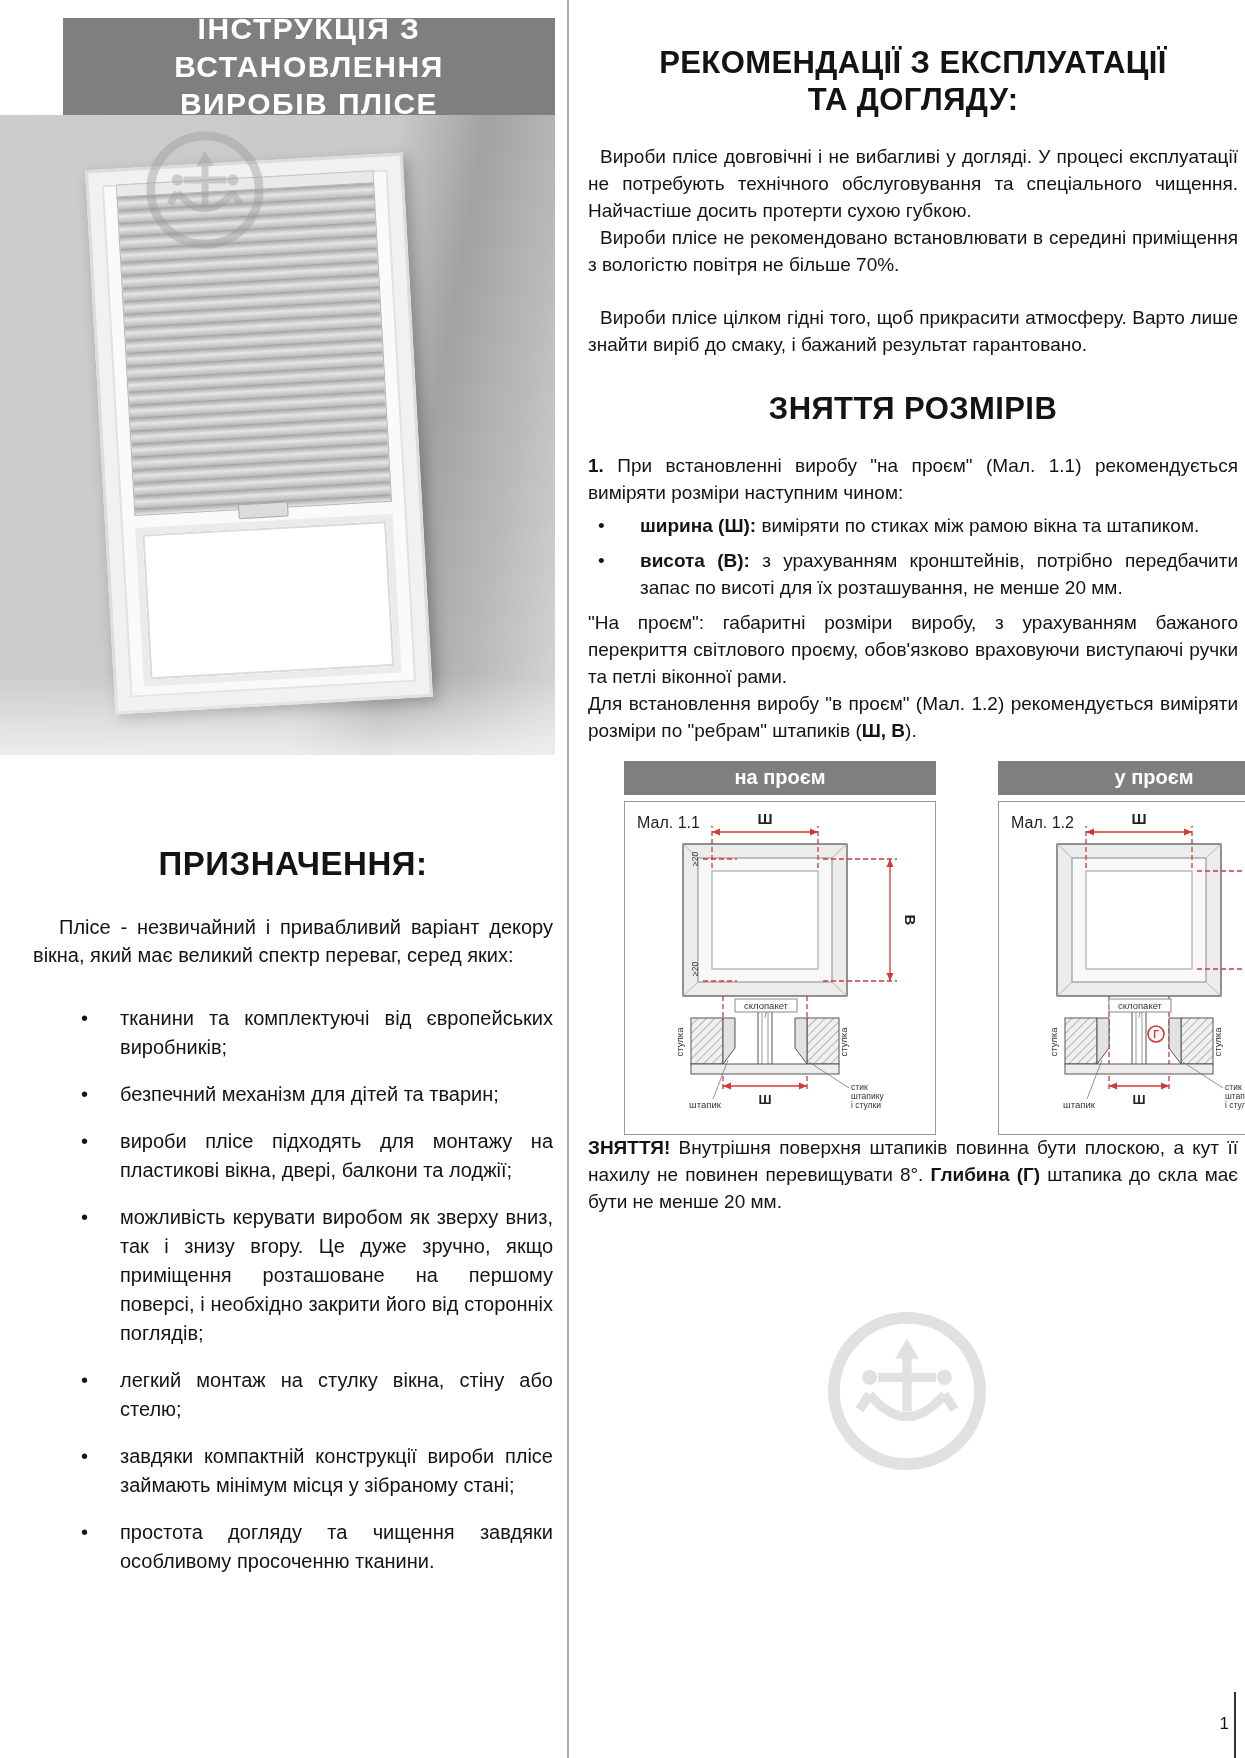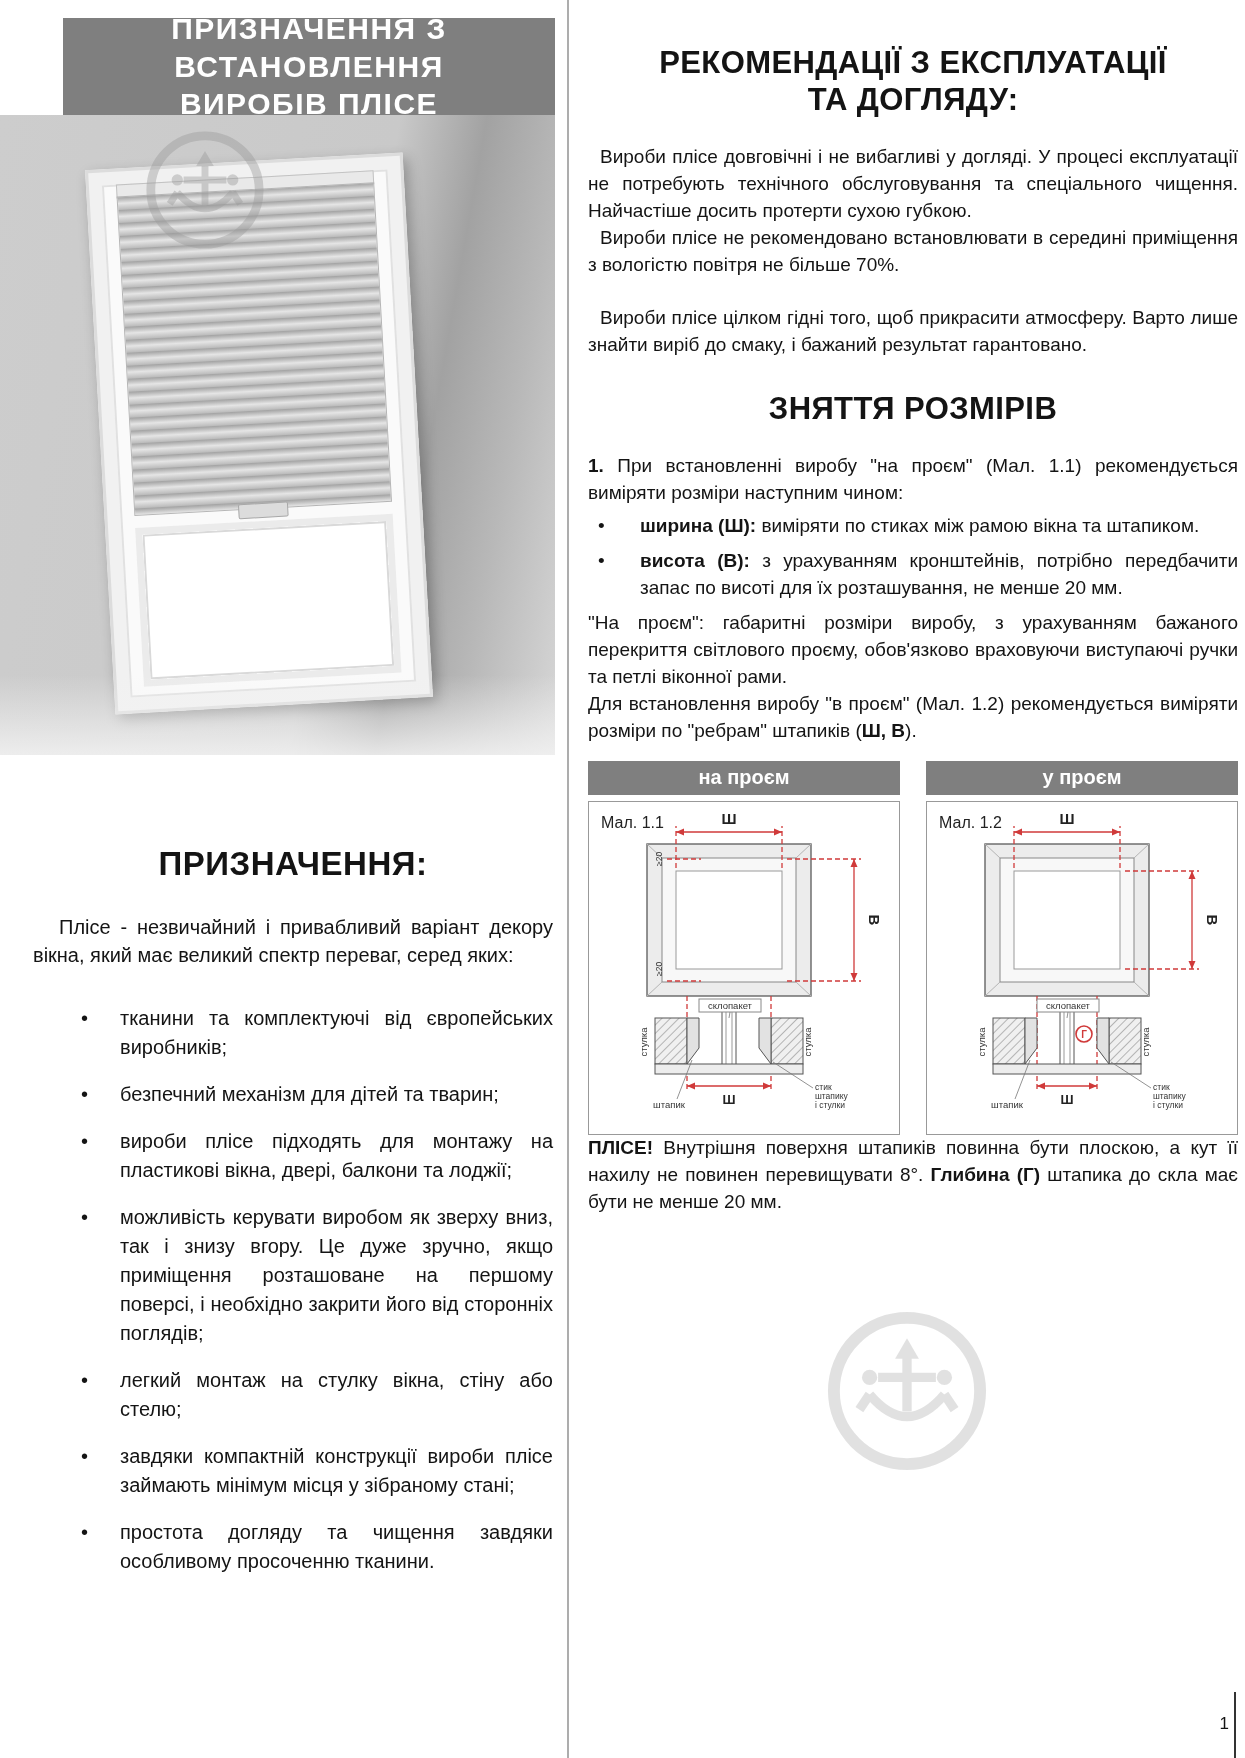--- a/index.html
+++ b/index.html
@@ -63,21 +63,21 @@
   .right-col h1{font-size:31px;font-weight:700;text-align:center;line-height:1.2;margin:44px 0 26px;letter-spacing:.4px;}
   .right-col h2{font-size:31px;font-weight:700;text-align:center;margin:32px 0 26px;letter-spacing:.4px;}
   .right-col p{font-size:19px;line-height:1.42;text-align:justify;margin:0;}
   .care-p{text-indent:12px;}
   .gap-top{margin-top:26px !important;}
   ul.mlist{list-style:none;margin:6px 0 0;padding:0;}
   ul.mlist li{position:relative;padding-left:52px;font-size:19px;line-height:1.42;text-align:justify;margin-bottom:8px;}
   ul.mlist li::before{content:"\2022";position:absolute;left:10px;top:0;}
 
   .diagrams{display:flex;gap:26px;margin-top:16px;}
-  .dg{width:312px;}
+  .dg{width:312px;margin-left:36px;}
   .dg-header{height:34px;background:var(--banner-gray);color:#fff;font-size:20px;font-weight:700;
     display:flex;align-items:center;justify-content:center;}
   .dg-box{margin-top:6px;border:1px solid #999;background:#fff;}
   .dg-box svg{display:block;}
 
   .warning{margin-top:24px;font-size:19px;line-height:1.42;text-align:justify;}
 
   .page-num{position:absolute;right:16px;bottom:24px;font-size:17px;z-index:6;}
   .page-edge{position:absolute;right:9px;bottom:0;height:66px;width:0;border-right:2px solid #333;z-index:6;}
 
@@ -99,21 +99,21 @@
   svg .redmk{stroke:var(--dim-red);stroke-width:1.6;fill:none;}
   svg .redtx{font-size:10px;font-weight:700;fill:var(--dim-red);text-anchor:middle;}
 </style>
 </head>
 <body>
 
 <div class="page">
   <div class="divider"></div>
 
   <div class="banner">
-    <div class="bl">ПРИЗНАЧЕННЯ З ВСТАНОВЛЕННЯ</div>
+    <div class="bl">ІНСТРУКЦІЯ З ВСТАНОВЛЕННЯ</div>
     <div class="bl">ВИРОБІВ ПЛІСЕ</div>
   </div>
 
   <div class="photo">
     <div class="window">
       <div class="casing"></div>
       <div class="frame"></div>
       <div class="blind-rail"></div>
       <div class="blind"></div>
       <div class="blind-handle"></div>
@@ -309,21 +309,21 @@
 
             <text x="226" y="288" class="ty">стик</text>
             <text x="226" y="297" class="ty">штапику</text>
             <text x="226" y="306" class="ty">і стулки</text>
             <line x1="224" y1="286" x2="184" y2="260" class="ldr"></line>
           </svg>
         </div>
       </div>
     </div>
 
-    <p class="warning"><b>ПЛІСЕ!</b><span> Внутрішня поверхня штапиків повинна бути плоскою, а кут її нахилу не повинен перевищувати 8°. </span><b>Глибина (Г)</b><span> штапика до скла має бути не менше 20 мм.</span></p>
+    <p class="warning"><b>ЗНЯТТЯ!</b><span> Внутрішня поверхня штапиків повинна бути плоскою, а кут її нахилу не повинен перевищувати 8°. </span><b>Глибина (Г)</b><span> штапика до скла має бути не менше 20 мм.</span></p>
   </div>
 
   <div class="watermark wm-bottom">
     <svg viewBox="0 0 100 100" width="100%" height="100%">
       <g fill="none" stroke="currentColor">
         <circle cx="50" cy="50" r="43" stroke-width="7"></circle>
         <path d="M50 19 l-7 12 h14 z" fill="currentColor" stroke="none"></path>
         <line x1="50" y1="28" x2="50" y2="62" stroke-width="5.5"></line>
         <line x1="33" y1="42" x2="67" y2="42" stroke-width="5.5"></line>
         <circle cx="28" cy="42" r="4.5" fill="currentColor" stroke="none"></circle>

